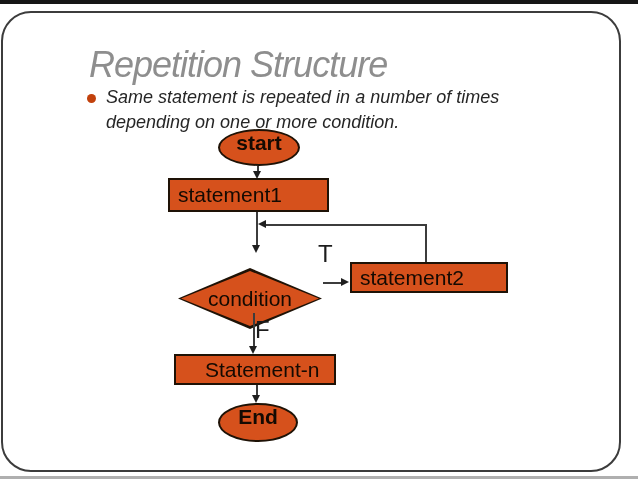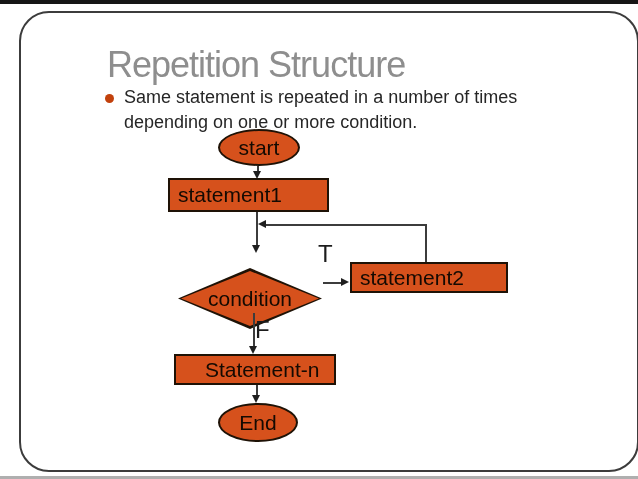--- a/index.html
+++ b/index.html
@@ -20,25 +20,26 @@
     background: #161616;
   }
   .edge-bottom {
     position: absolute; left: 0; top: 476px; width: 638px; height: 3px;
     background: #6e6e6e; opacity: .55;
   }
 
   
   .slide {
     position: absolute;
-    left: 19px; top: 11px;
+    left: 1px; top: 11px;
     width: 620px; height: 461px;
     border: 2px solid #3c3c3c;
     border-radius: 30px;
     background: #ffffff;
+    font-style: italic;
   }
 
   .title {
     position: absolute; left: 86px; top: 33px;
     font-size: 36px; line-height: 38px;
     letter-spacing: -1px;
     color: #8e8e8e;
     white-space: nowrap;
   }
 
@@ -63,21 +64,21 @@
 
   .node {
     position: absolute;
     background: #d6511c;
     border: 2px solid #1e1206;
     color: #140a02;
     font-size: 21px;
   }
   .node.oval {
     border-radius: 50%;
-    display: flex; align-items: center; justify-content: center;
+    display: flex; justify-content: center; font-weight: bold;
   }
   .node.rect { display: flex; align-items: center; padding-left: 8px; }
 
   #n-start { left: 218px; top: 129px; width: 82px; height: 37px; }
   #n-s1    { left: 168px; top: 178px; width: 161px; height: 34px; }
   #n-s2    { left: 350px; top: 262px; width: 158px; height: 31px; }
   #n-sn    { left: 174px; top: 354px; width: 162px; height: 31px; padding-left: 29px; }
   #n-end   { left: 218px; top: 403px; width: 80px;  height: 39px; }
 
   

